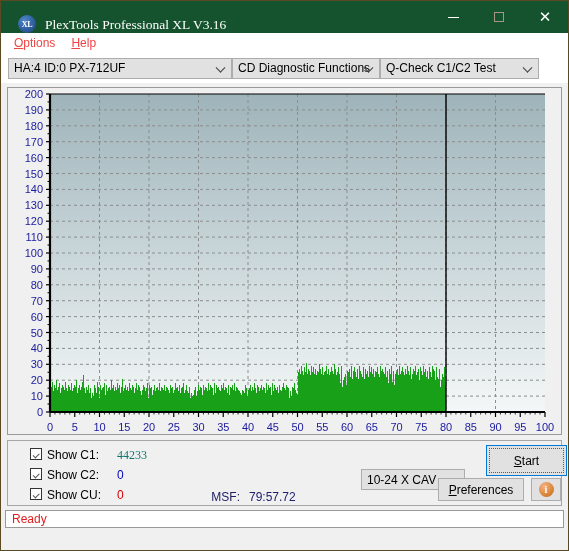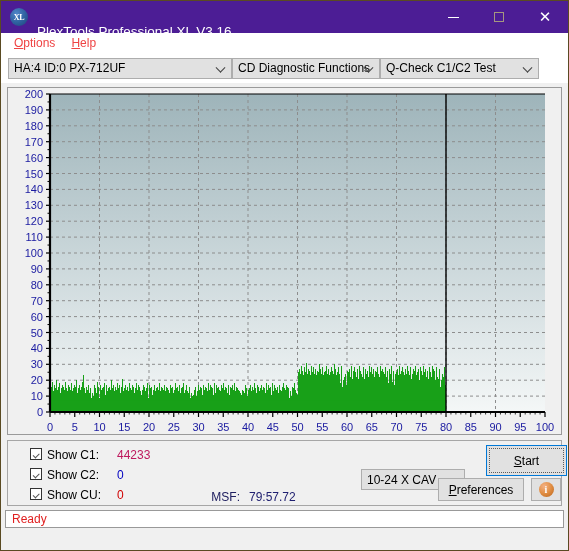--- a/index.html
+++ b/index.html
@@ -16,37 +16,38 @@
   #app{
     position:absolute;inset:0;
     border:1px solid #5a4a22;
     box-sizing:border-box;
     background:#f0f0f0;
     display:flex;flex-direction:column;
   }
   
   .titlebar{
     height:32px;flex:0 0 32px;
-    background:#4c1d95;
-    display:flex;align-items:center;
+    background:#14532d;
+    display:flex;align-items:flex-end;
     position:relative;
+    padding-left:8px;
   }
   .app-icon{
     width:18px;height:18px;border-radius:50%;
     background:radial-gradient(circle at 35% 30%,#4f86c8 0%,#2e5f9e 55%,#1e4378 100%);
     margin-left:9px;margin-right:9px;
     display:flex;align-items:center;justify-content:center;
     color:#fff;font-size:8px;font-weight:bold;
     font-family:"Liberation Serif",serif;
     letter-spacing:-0.3px;
     flex:0 0 18px;
   }
   .title-text{
     color:#ffffff;font-size:13.5px;
-    font-family:Liberation Sans, sans-serif;
+    font-family:Liberation Serif, serif;
     white-space:nowrap;
     margin-top:28px;
   }
   .win-btns{position:absolute;right:0;top:0;height:32px;display:flex;}
   .win-btn{
     width:46px;height:32px;
     display:flex;align-items:center;justify-content:center;
     color:#ffffff;font-size:13px;line-height:1;
   }
   .win-btn.max{color:#a59780;}
@@ -131,21 +132,21 @@
   }
   .chkbox:after{
     content:"";position:absolute;
     left:2px;top:4px;width:5px;height:2.5px;
     border-left:1.6px solid #555;
     border-bottom:1.6px solid #555;
     transform:rotate(-45deg);
   }
   .chklabel{font-size:12px;width:62px;}
   .chkval{font-size:12px;font-weight:normal;padding-left:8px;}
-  .val-c1{color:#be185d;}
+  .val-c1{color:#0f766e;font-family:Liberation Serif, serif;}
   .val-c2{color:#0000c0;}
   .val-cu{color:#d00000;}
   .msfcol{position:absolute;left:196px;top:7px;font-size:12px;color:#1a1a7a;}
   .msfrow{display:flex;height:20px;align-items:center;margin-top:39px;}
   .msflab{width:36px;text-align:right;color:#202060;}
   .msfval{padding-left:9px;color:#202070;}
   .speedcombo{
     position:absolute;left:353px;top:6px;
     width:104px;height:21px;
     background:#e1e1e1;border:1px solid #adadad;box-sizing:border-box;

